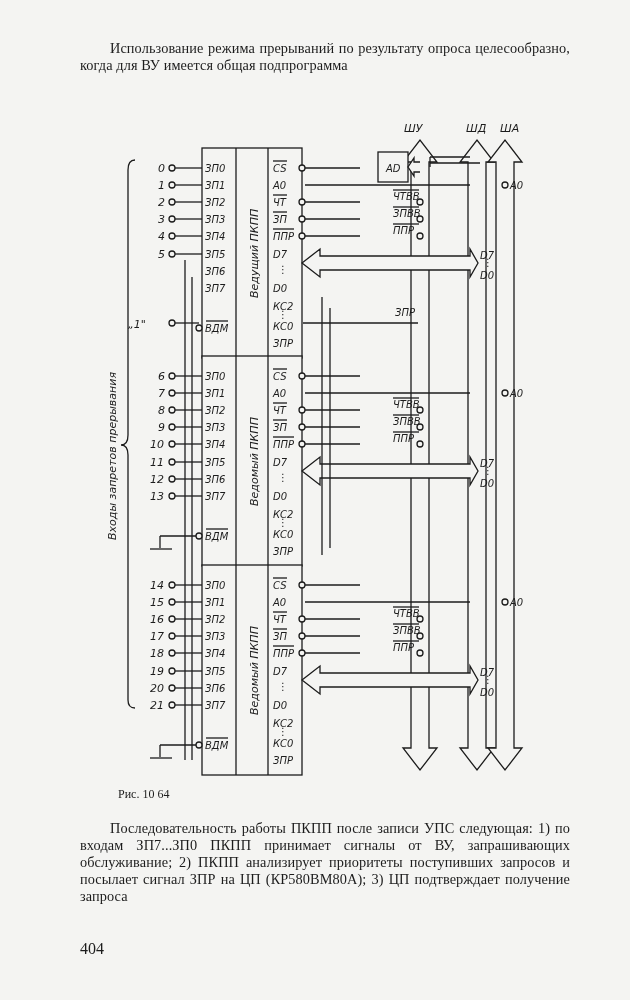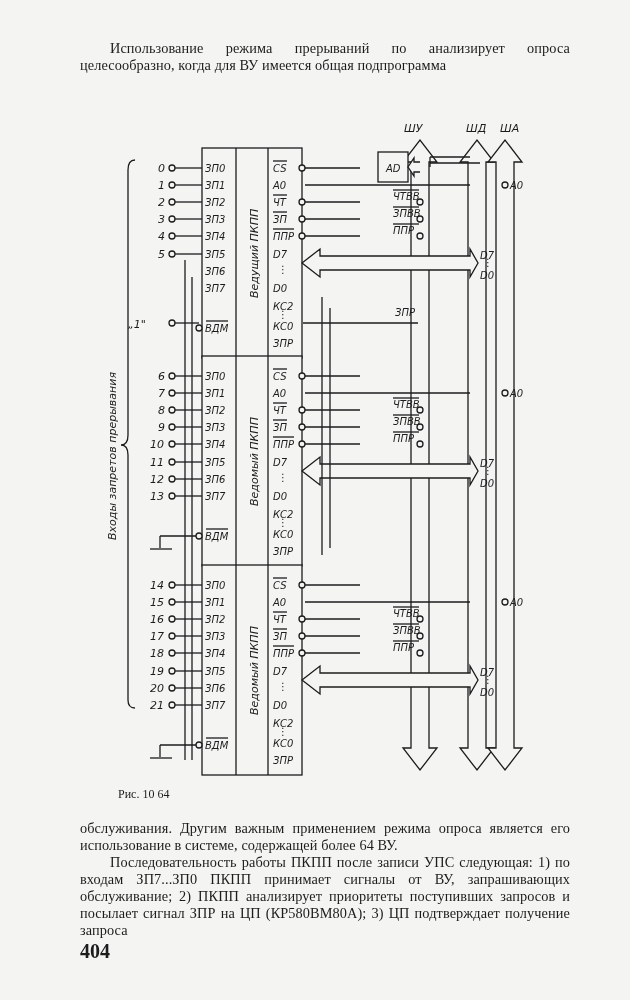--- a/index.html
+++ b/index.html
@@ -3,33 +3,33 @@
 <meta charset="utf-8">
 <style>
   html,body{margin:0;padding:0;background:#f4f4f2;}
   body{width:630px;height:1000px;position:relative;overflow:hidden;font-family:"Liberation Serif","DejaVu Serif",serif;color:#1c1c1c;}
   .para{position:absolute;left:80px;width:490px;font-size:14.3px;line-height:17px;text-align:justify;letter-spacing:0.1px;}
   .para p{margin:0;}
   .indent{text-indent:30px;}
   #p-top{top:40px;}
   #p-bottom{top:820px;}
   #caption{position:absolute;left:118px;top:787px;font-size:12px;}
-  #pagenum{position:absolute;left:80px;top:940px;font-size:20px;font-weight:bold;}
+  #pagenum{position:absolute;left:80px;top:940px;font-size:16px;font-weight:normal;}
   svg{position:absolute;left:0;top:0;}
   svg text{font-family:"DejaVu Sans","Liberation Sans",sans-serif;font-style:italic;fill:#1c1c1c;}
   .pin{font-size:10px;}
   .num{font-size:11px;}
   .bus{font-size:11px;}
   .vert{font-size:11px;}
 </style>
 </head>
 <body>
 
 <div class="para" id="p-top">
-  <p class="indent">Использование режима прерываний по анализирует опроса целесообразно, когда для ВУ имеется общая подпрограмма</p>
+  <p class="indent">Использование режима прерываний по результату опроса целесообразно, когда для ВУ имеется общая подпрограмма</p>
 </div>
 
 <svg width="630" height="1000" id="diag">
   <g id="g-static" stroke="#1c1c1c" fill="none" stroke-width="1.3">
       <path d="M411,162 L403,162 L420,140 L437,162 L429,162 L429,748 L437,748 L420,770 L403,748 L411,748 Z" fill="#f4f4f2"></path>
       <path d="M468,162 L460,162 L477,140 L494,162 L486,162 L486,748 L494,748 L477,770 L460,748 L468,748 Z" fill="#f4f4f2"></path>
       <path d="M496,162 L488,162 L505,140 L522,162 L514,162 L514,748 L522,748 L505,770 L488,748 L496,748 Z" fill="#f4f4f2"></path>
       <rect x="378" y="152" width="30" height="30" fill="#f4f4f2"></rect>
       <path d="M420,162 L414,162 L414,158 L408,167 L414,176 L414,172 L420,172" fill="#f4f4f2"></path>
       <line x1="430" y1="157" x2="470" y2="157"></line>
@@ -286,17 +286,16 @@
     <text x="393" y="634" class="pin">ЗПВВ</text>
     <text x="393" y="651" class="pin">ППР</text>
     <text x="510" y="606" class="pin">A0</text>
     <text x="128" y="328" class="num">„1"</text>
     <text x="395" y="316" class="pin">ЗПР</text>
   </svg>
 
 <div id="caption">Рис. 10 64</div>
 
 <div class="para" id="p-bottom">
-  <p>обслуживания. Другим важным применением режима опроса является его использование в системе, содержащей более 64 ВУ.</p>
   <p class="indent">Последовательность работы ПКПП после записи УПС следующая: 1) по входам ЗП7...ЗП0 ПКПП принимает сигналы от ВУ, запрашивающих обслуживание; 2) ПКПП анализирует приоритеты поступивших запросов и посылает сигнал ЗПР на ЦП (КР580ВМ80А); 3) ЦП подтверждает получение запроса</p>
 </div>
 
 <div id="pagenum">404</div>
 
 </body></html>

